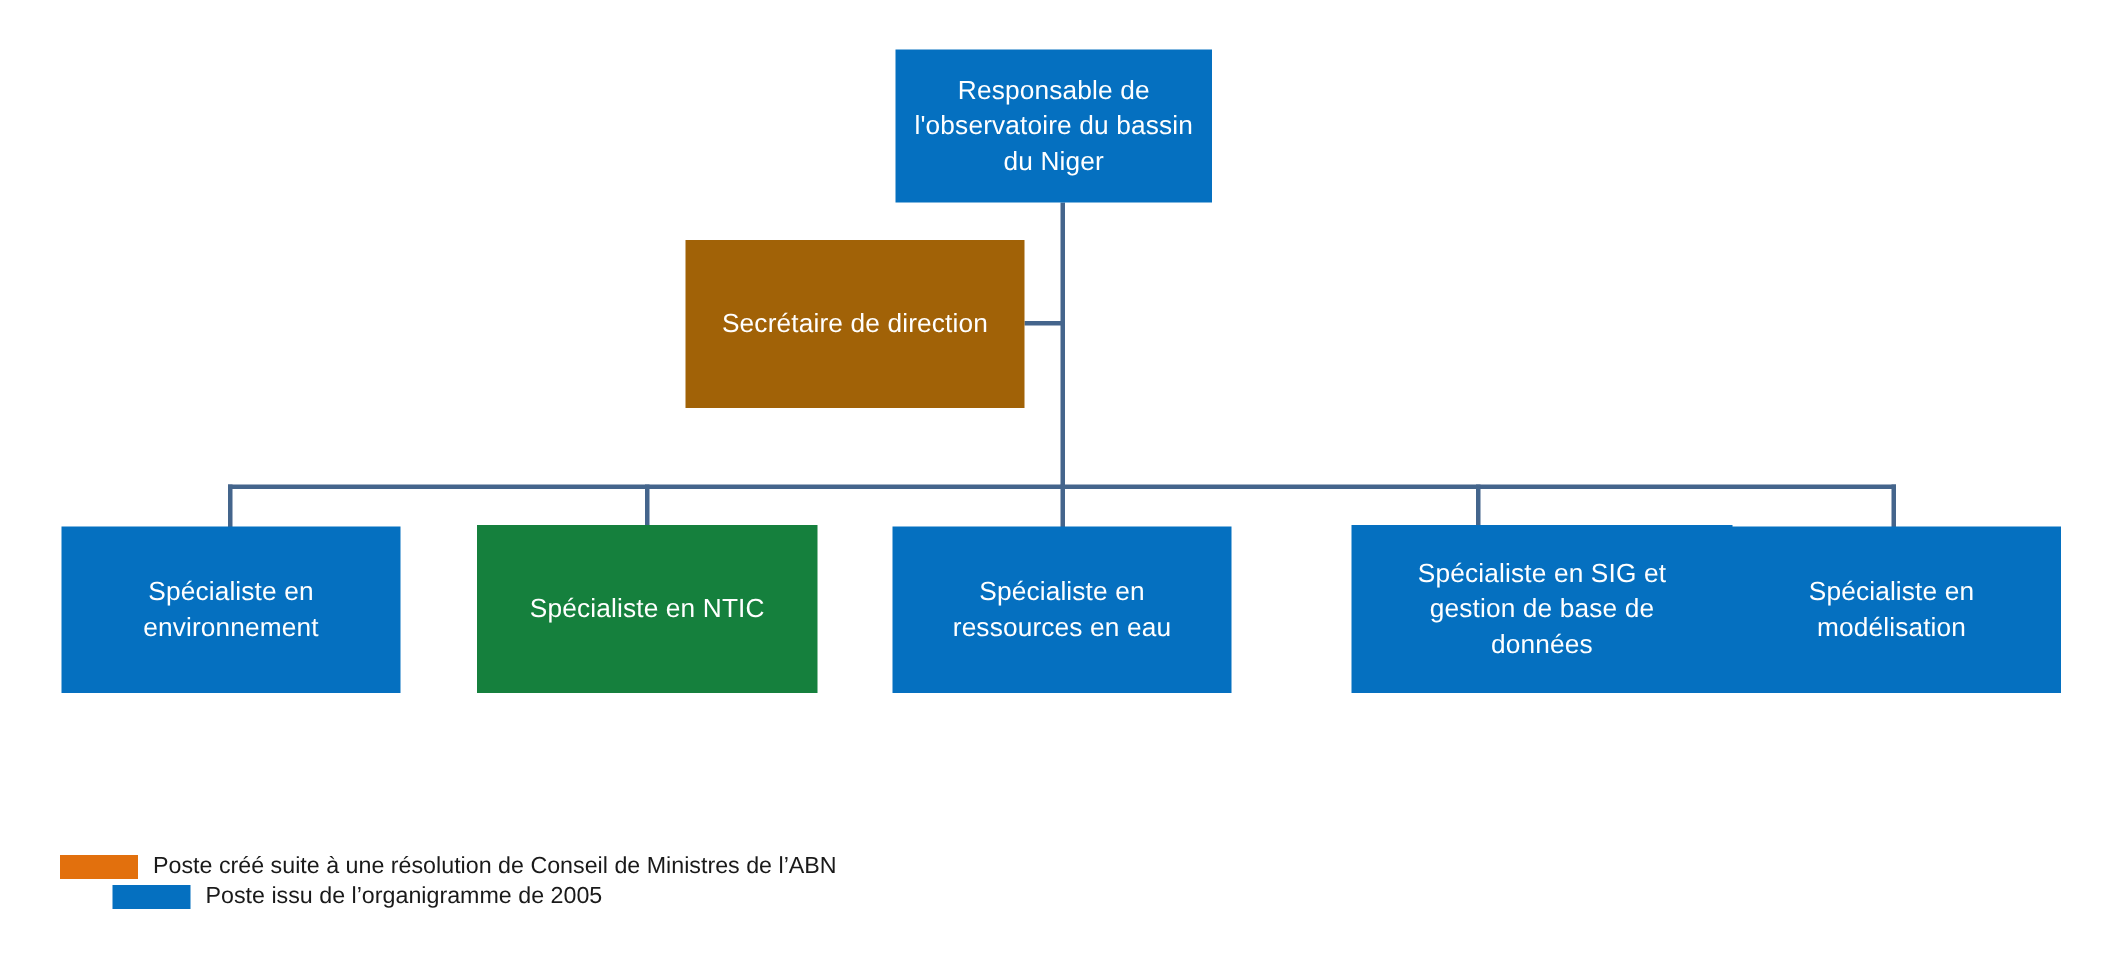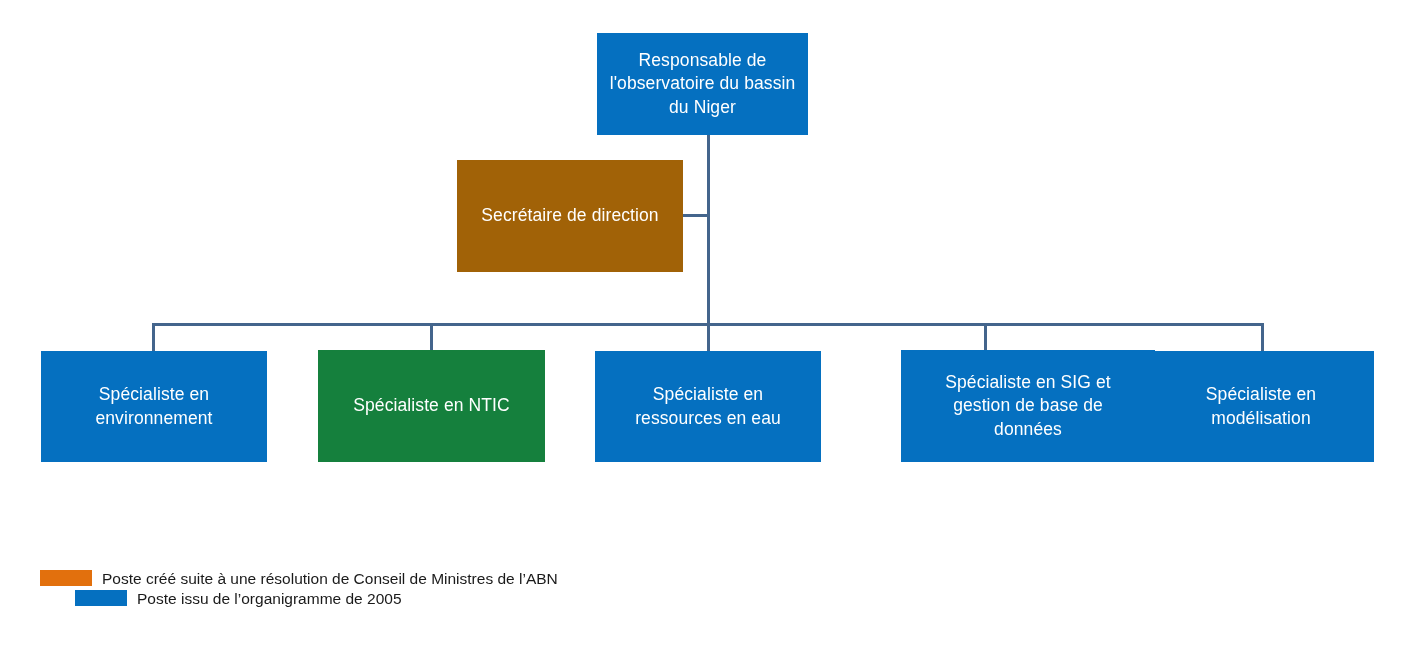--- a/index.html
+++ b/index.html
@@ -44,21 +44,21 @@
   .conn-v { width: 3px; }
   .conn-h { height: 3px; }
 
   
   .legend {
     position: absolute;
   }
   .legend-row {
     position: absolute;
     display: flex;
-    align-items: flex-end;
+    align-items: flex-start;
   }
   .legend-swatch {
     display: block;
     width: 52px;
     height: 16px;
     flex: 0 0 auto;
   }
   .legend-label {
     margin-left: 10px;
     font-size: 15.5px;

